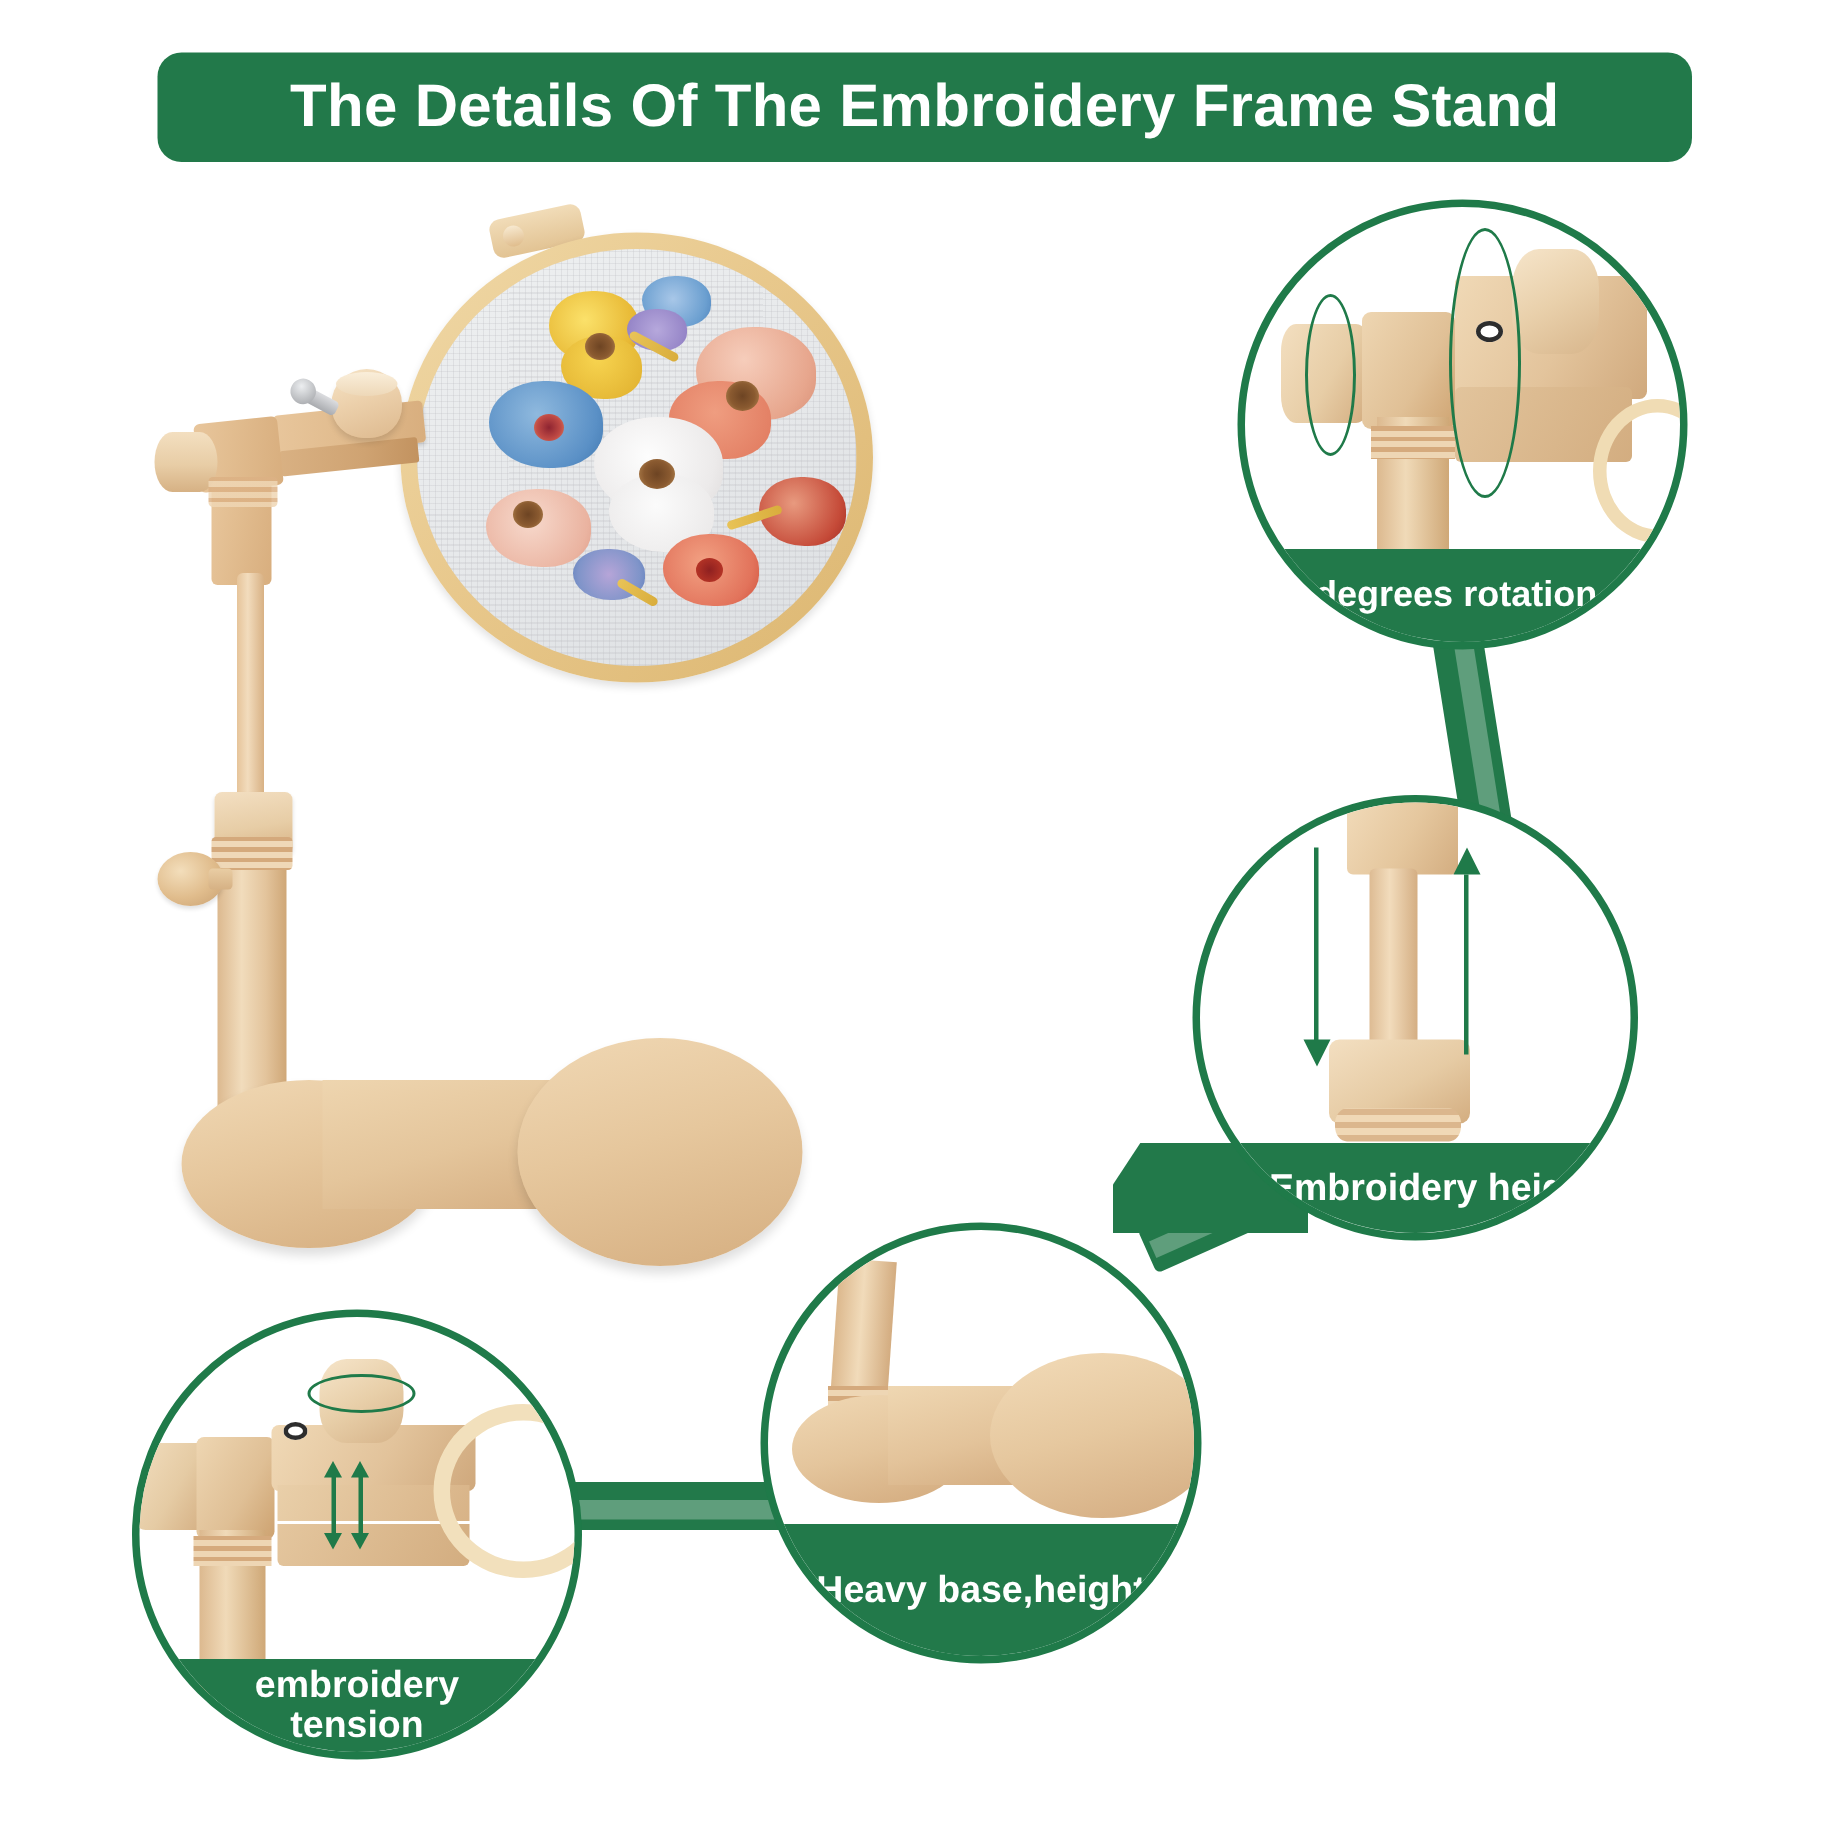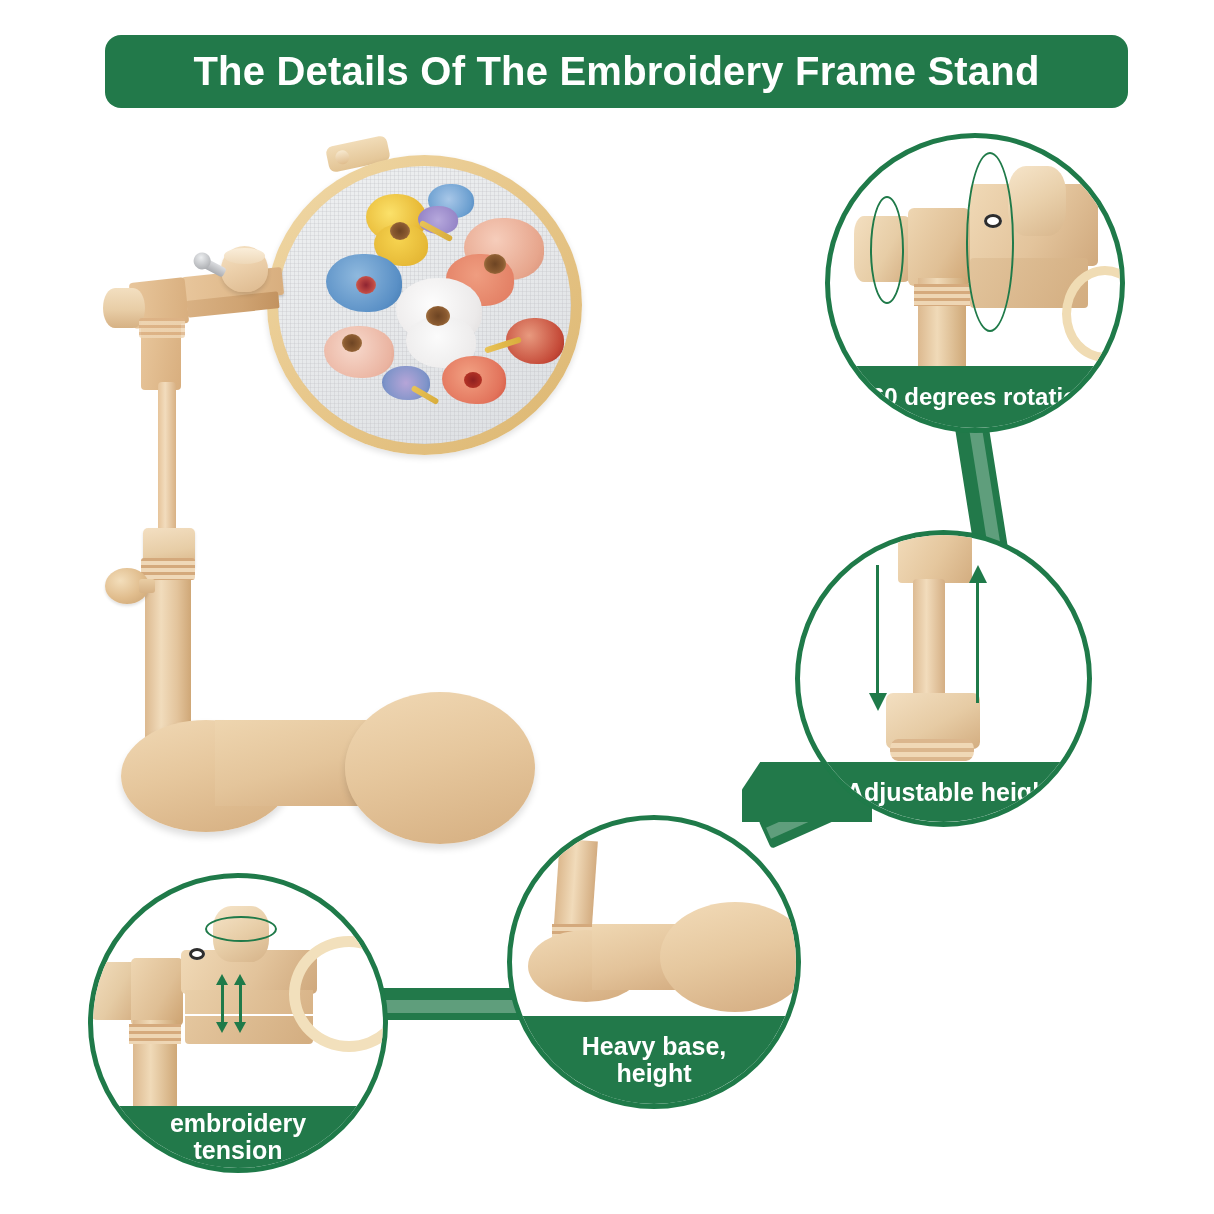--- a/index.html
+++ b/index.html
@@ -163,21 +163,21 @@
     border-radius: 50%;
     border: 5px solid #1f7a49;
     background: #ffffff;
     overflow: hidden;
   }
   .cir-inner { position: absolute; inset: 0; }
   .label-band {
     position: absolute; left: 0; right: 0; bottom: 0;
     background: #22794a;
     color: #fff;
-    display: flex; align-items: center; justify-content: center;
+    display: flex; align-items: center; 
     text-align: center;
     font-weight: bold;
     line-height: 1.08;
   }
 
   
   .ribbon { position: absolute; background: #22794a; }
   .ribbon-lt { position: absolute; background: rgba(255,255,255,.28); }
 
   .arrow-line { position: absolute; background: #1f7a49; width: 3px; }
@@ -298,35 +298,35 @@
         <div style="position:absolute;left:86px;top:158px;width:94px;height:56px;border-radius:7px;background:linear-gradient(150deg,#f3dfc1,#e6cba4 55%,#d3ad80);"></div>
         <div style="position:absolute;left:90px;top:204px;width:84px;height:22px;border-radius:8px/10px;background:repeating-linear-gradient(180deg,#dbb68d 0 4px,#f0d8b6 4px 9px);"></div>
 
         <div class="arrow-line" style="left:76px;top:30px;height:130px;"></div>
         <div class="arrow-head" style="left:69px;top:158px;border-left:9px solid transparent;border-right:9px solid transparent;border-top:18px solid #1f7a49;"></div>
 
         <div class="arrow-line" style="left:176px;top:48px;height:120px;"></div>
         <div class="arrow-head" style="left:169px;top:30px;border-left:9px solid transparent;border-right:9px solid transparent;border-bottom:18px solid #1f7a49;"></div>
       </div>
       <div class="label-band" style="height:60px;font-size:25px;justify-content:flex-start;padding-left:46px;">
-        <span>Adjustable height</span>
+        <span>Embroidery height</span>
       </div>
     </div>
   </div>
 
   <div class="callout" style="left:507px;top:815px;width:294px;height:294px;">
     <div class="circle">
       <div class="cir-inner">
         <div style="position:absolute;left:44px;top:20px;width:38px;height:112px;transform:rotate(4deg);background:linear-gradient(90deg,#dcb88d,#f1dbba 45%,#d3ac80);"></div>
         <div style="position:absolute;left:40px;top:104px;width:48px;height:22px;background:repeating-linear-gradient(180deg,#d4a97c 0 3px,#eed6b4 3px 7px);"></div>
         <div style="position:absolute;left:16px;top:110px;width:116px;height:72px;border-radius:50%;background:linear-gradient(165deg,#f0d8b4,#e4c59c 50%,#d2a97c);"></div>
         <div style="position:absolute;left:80px;top:104px;width:112px;height:66px;background:linear-gradient(165deg,#efd7b2,#e3c39a 55%,#d2aa7e);"></div>
         <div style="position:absolute;left:148px;top:82px;width:150px;height:110px;border-radius:50%;background:linear-gradient(165deg,#f2dbb8,#e6c89f 48%,#d3ab80);"></div>
       </div>
-      <div class="label-band" style="height:88px;font-size:25px;flex-direction:column;justify-content:center;">
+      <div class="label-band" style="height:88px;font-size:25px;justify-content:center;">
         <span>Heavy base,</span>
         <span>height</span>
       </div>
     </div>
   </div>
 
   <div class="callout" style="left:88px;top:873px;width:300px;height:300px;">
     <div class="circle">
       <div class="cir-inner">
         <div style="position:absolute;left:-6px;top:84px;width:54px;height:58px;border-radius:10px/16px;background:linear-gradient(120deg,#f3dfc0,#e5cba4 55%,#d2ab7e);"></div>

